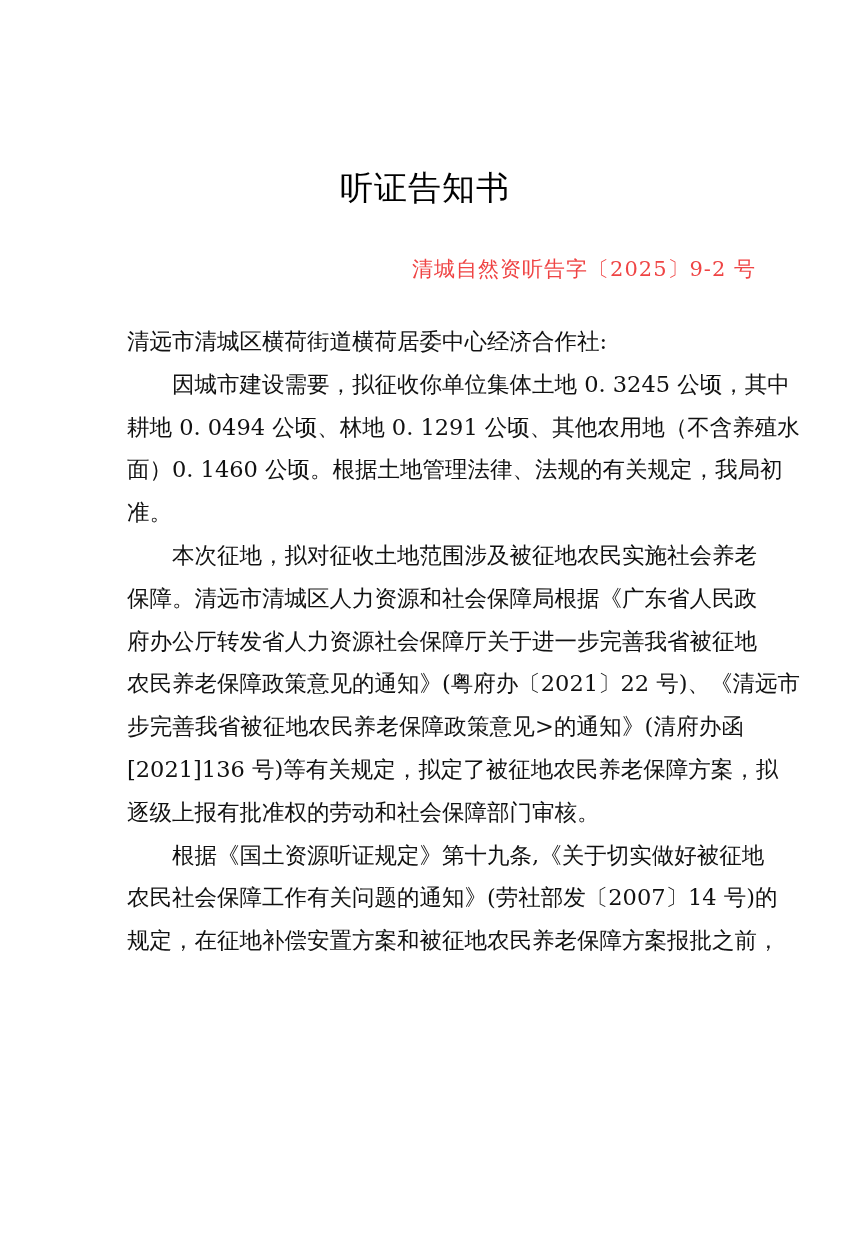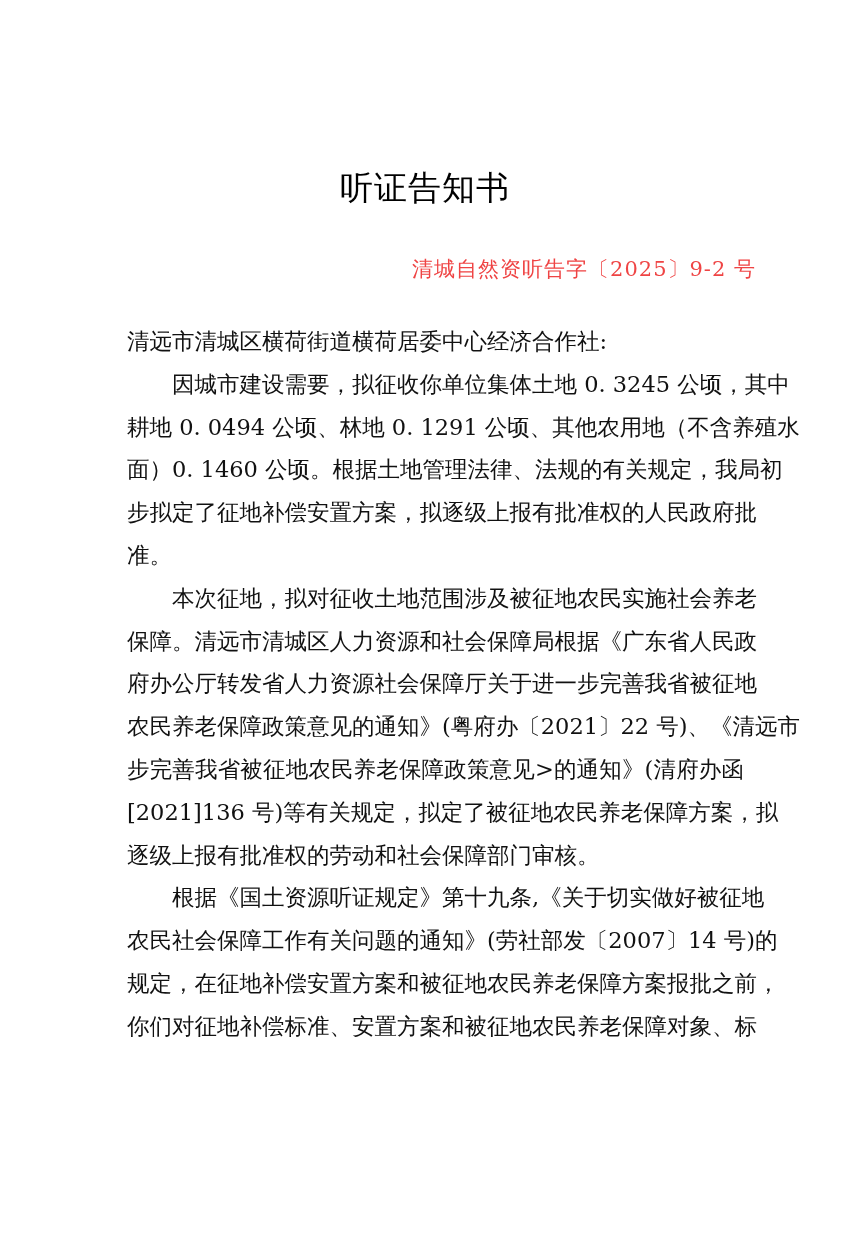--- a/index.html
+++ b/index.html
@@ -72,30 +72,28 @@
   <div class="title">听证告知书</div>
 
   <div class="docnum">清城自然资听告字〔2025〕9-2 号</div>
 
   <div class="body-text">
     <span class="line last">清远市清城区横荷街道横荷居委中心经济合作社:</span>
 
     <span class="line indent">因城市建设需要，拟征收你单位集体土地 0. 3245 公顷，其中</span>
     <span class="line">耕地 0. 0494 公顷、林地 0. 1291 公顷、其他农用地（不含养殖水</span>
     <span class="line">面）0. 1460 公顷。根据土地管理法律、法规的有关规定，我局初</span>
-    <span class="line">步拟定了征地补偿安置方案，拟逐级上报有批准权的人民政府批</span>
     <span class="line last">准。</span>
 
     <span class="line indent">本次征地，拟对征收土地范围涉及被征地农民实施社会养老</span>
     <span class="line">保障。清远市清城区人力资源和社会保障局根据《广东省人民政</span>
     <span class="line">府办公厅转发省人力资源社会保障厅关于进一步完善我省被征地</span>
     <span class="line">农民养老保障政策意见的通知》(粤府办〔2021〕22 号)、《清远市</span>
     <span class="line">步完善我省被征地农民养老保障政策意见&gt;的通知》(清府办函</span>
     <span class="line">[2021]136 号)等有关规定，拟定了被征地农民养老保障方案，拟</span>
     <span class="line last">逐级上报有批准权的劳动和社会保障部门审核。</span>
 
     <span class="line indent">根据《国土资源听证规定》第十九条,《关于切实做好被征地</span>
     <span class="line">农民社会保障工作有关问题的通知》(劳社部发〔2007〕14 号)的</span>
     <span class="line">规定，在征地补偿安置方案和被征地农民养老保障方案报批之前，</span>
-    <span class="line">你们对征地补偿标准、安置方案和被征地农民养老保障对象、标</span>
   </div>
 
 </div>
 
 </body></html>

